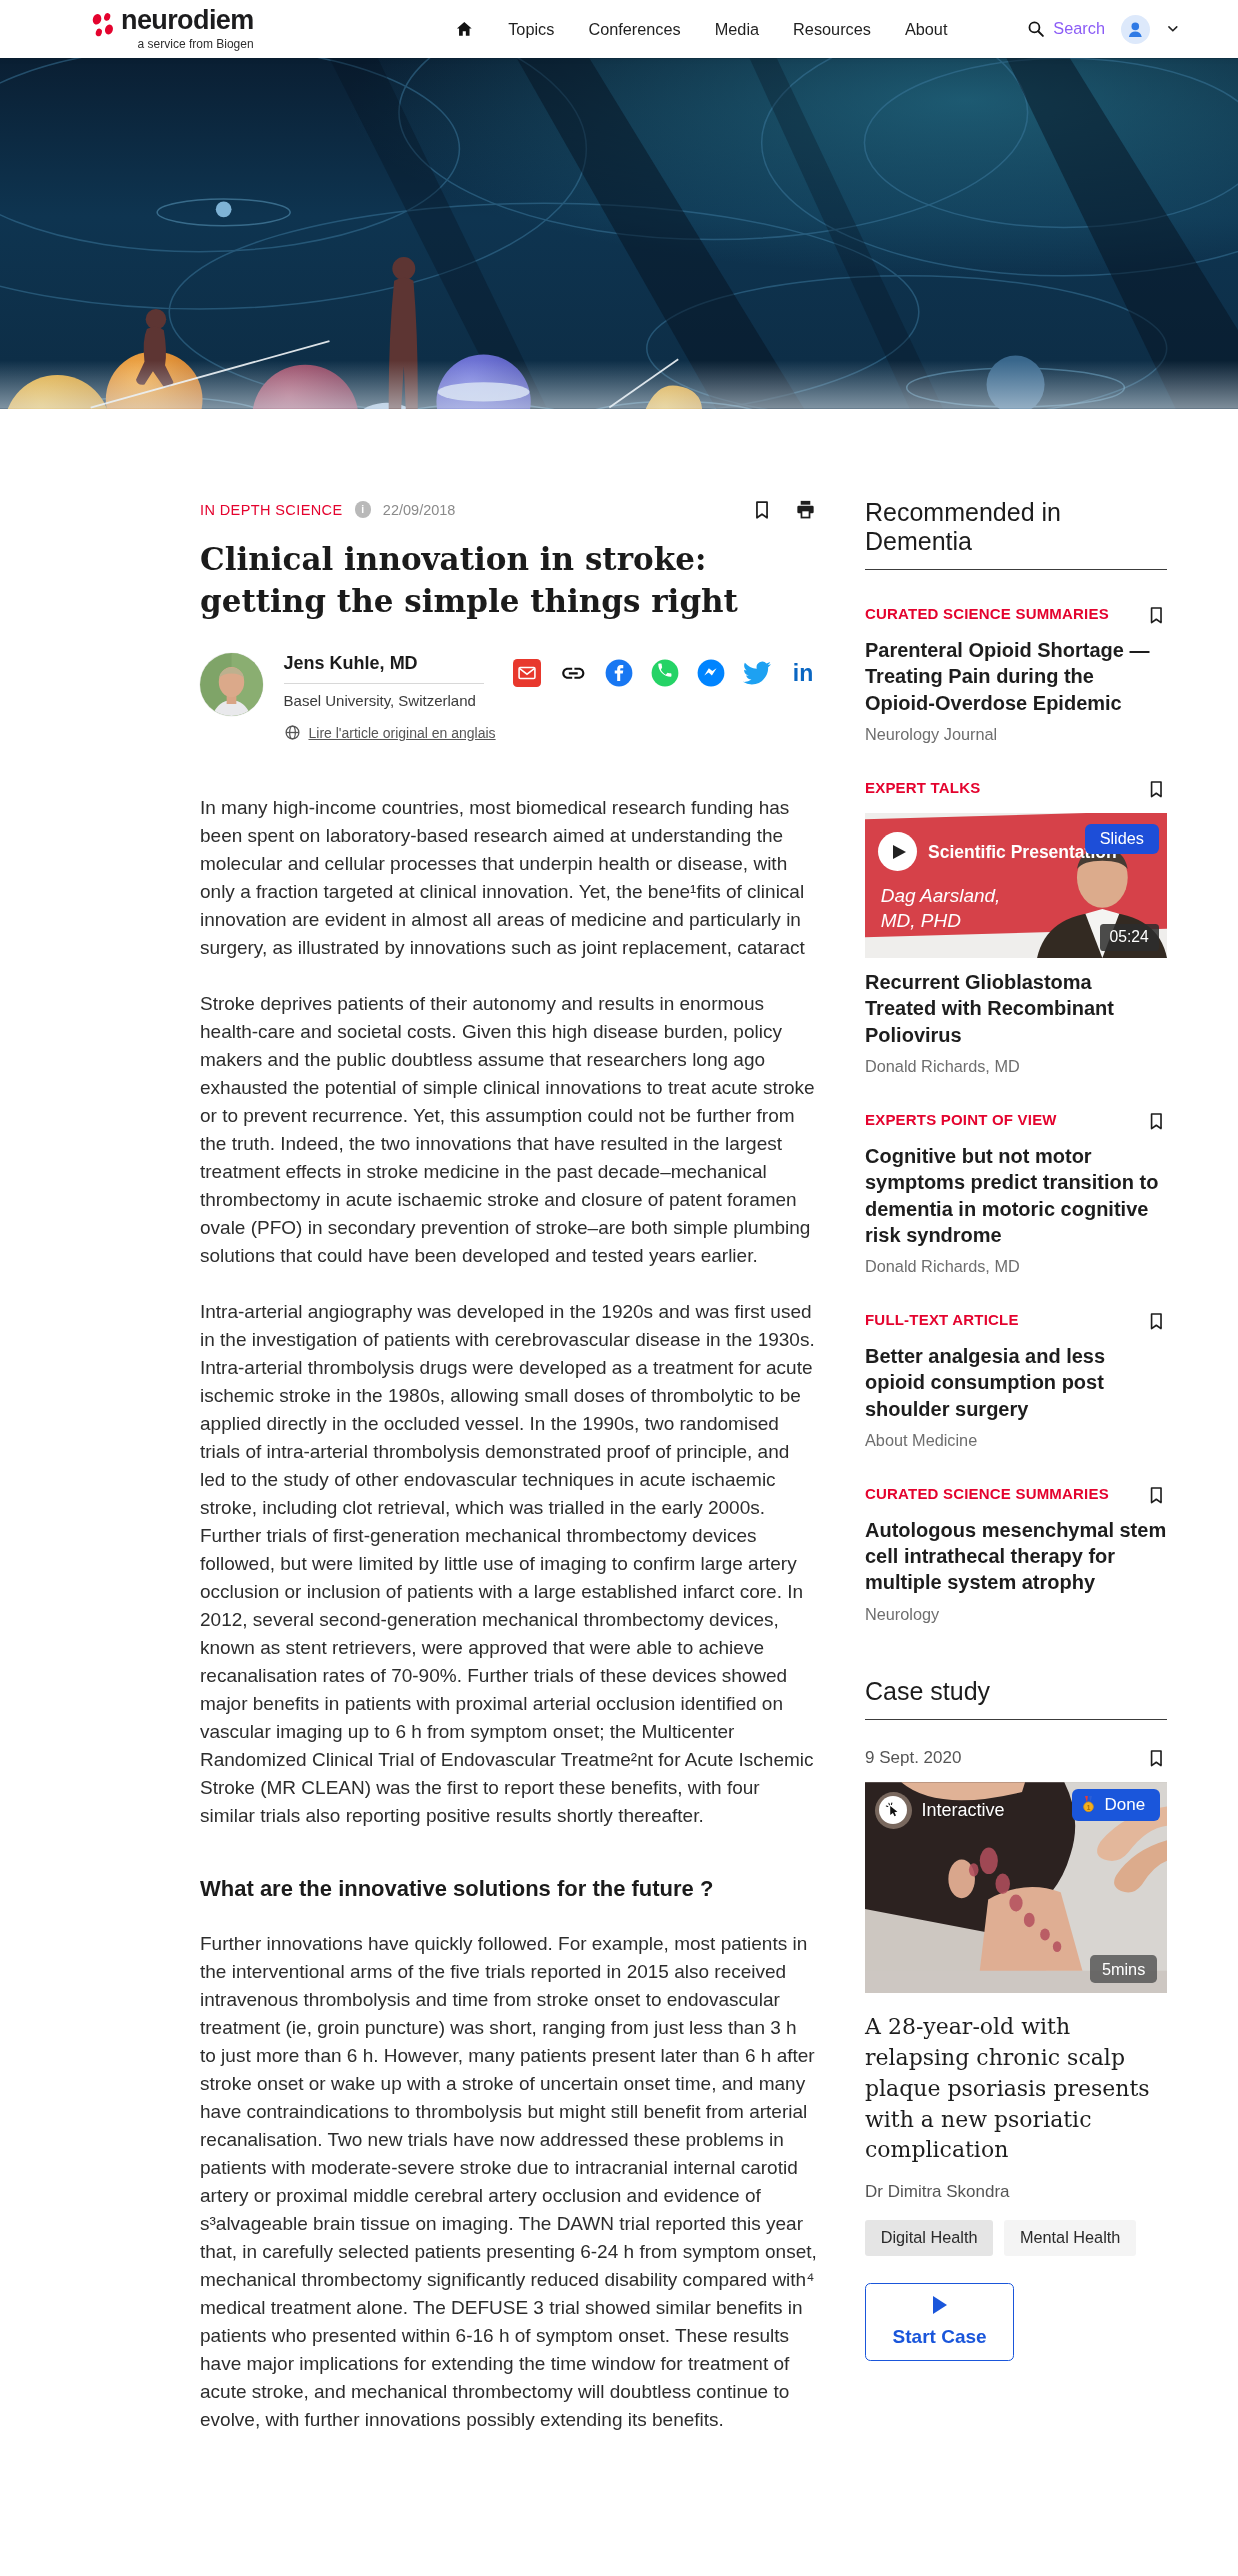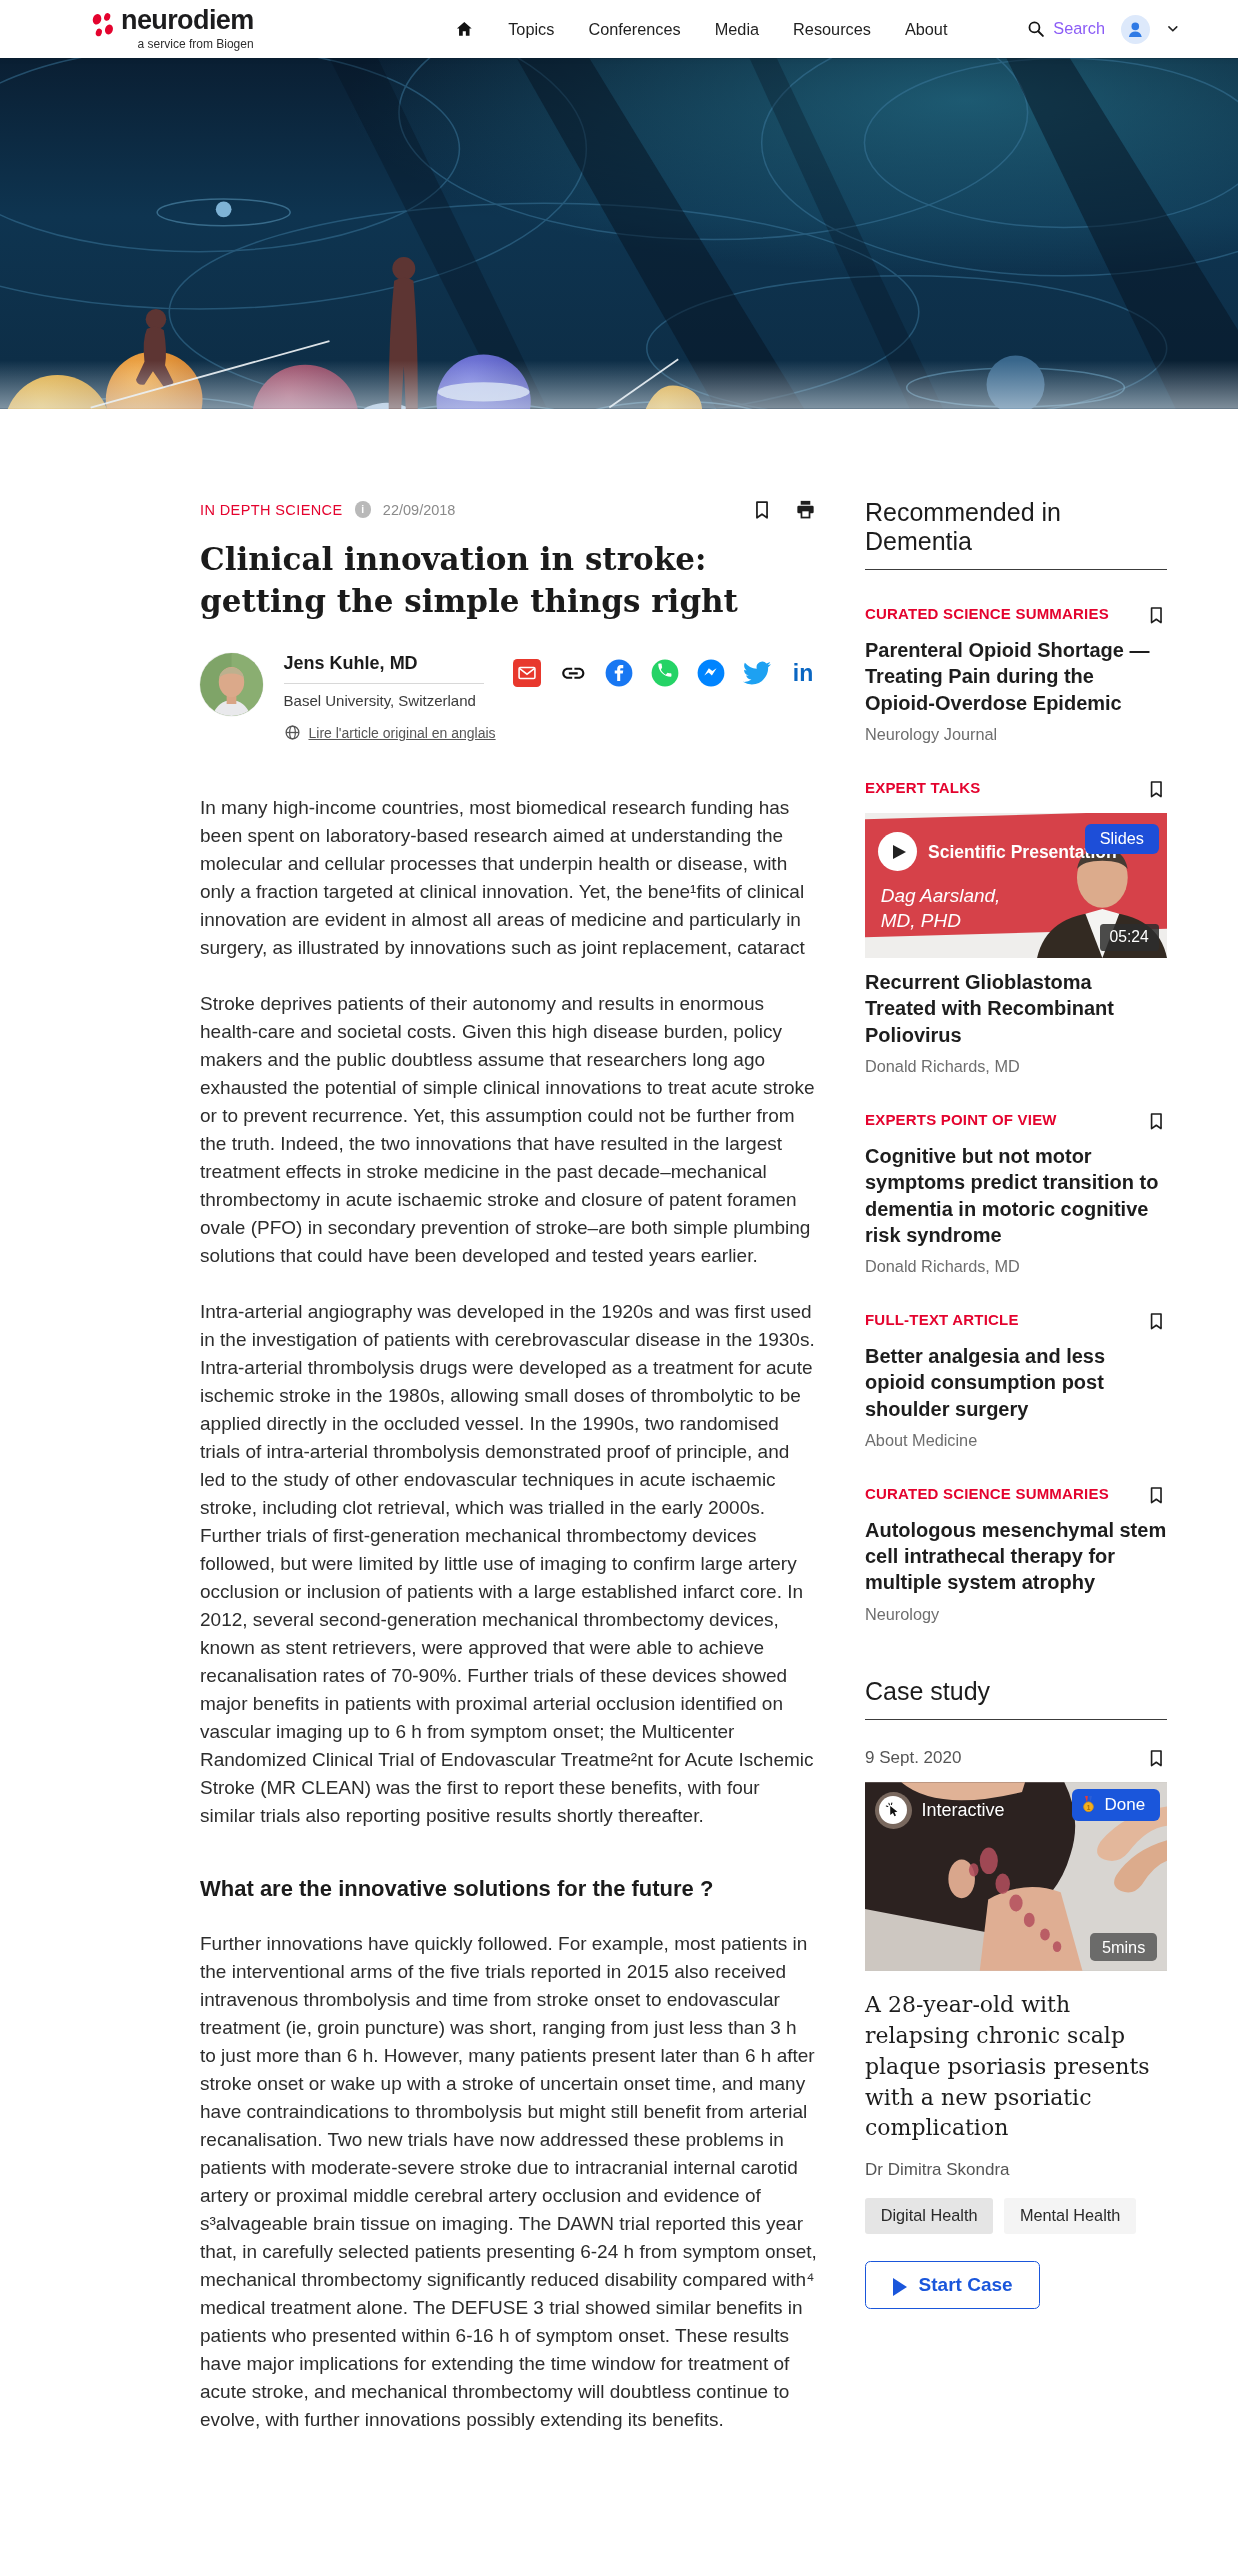--- a/index.html
+++ b/index.html
@@ -81,36 +81,36 @@
   .vslides { position:absolute; right:8.5px; top:11px; background:#1d4ed8; color:#fff; font-size:16.3px; font-weight:500;
              padding:5.4px 14.5px; border-radius:6px; }
   .vspeaker { position:absolute; left:15.7px; top:70px; color:#fff; font-style:italic; font-size:19px; line-height:1.32; }
   .vman { position:absolute; right:0; bottom:0; }
   .vtime { position:absolute; right:8.5px; bottom:7.3px; background:rgba(45,45,45,.85); color:#fff; font-size:15.7px;
            padding:4.2px 9.7px; border-radius:3.6px; }
 
   .case-h { margin-top:53px; }
   .case-date-row { margin-top:28px; display:flex; justify-content:space-between; align-items:center; }
   .case-date { font-size:17px; color:#555; }
-  .case-img { position:relative; margin-top:13.3px; height:189px; background:#cdc7c2; overflow:hidden; cursor:pointer; }
+  .case-img { position:relative; margin-top:13.3px; height:211px; background:#cdc7c2; overflow:hidden; cursor:pointer; }
   .ci-chip { position:absolute; left:9.7px; top:9.7px; display:flex; align-items:center; gap:9.7px; }
   .ci-ring { width:37px; height:37px; border-radius:50%; background:rgba(214,190,170,.45); display:flex; align-items:center; justify-content:center; }
   .ci-circle { width:28px; height:28px; border-radius:50%; background:#fff; display:flex; align-items:center; justify-content:center; }
   .ci-label { color:#fff; font-size:18px; text-shadow:0 0.6px 2.4px rgba(0,0,0,.45); }
   .ci-done { position:absolute; right:7.3px; top:7.3px; background:#1a56db; border-radius:6px; color:#fff; font-size:17px;
              display:flex; align-items:center; gap:7.3px; padding:6px 14.5px 6px 8.5px; cursor:pointer; }
   .ci-time { position:absolute; right:9.7px; bottom:9.7px; background:rgba(80,80,80,.8); color:#fff; font-size:16.3px;
              padding:4.8px 12px; border-radius:4.8px; }
   .case-title { font-family:"DejaVu Serif","Liberation Serif",serif; font-size:22px; line-height:1.4; color:#1d1d1d; margin-top:19.3px; cursor:pointer; }
   .case-author { font-size:17px; color:#555; margin-top:15.7px; }
   .tags { display:flex; gap:11px; margin-top:18px; }
   .tag { background:#e5e5e5; border-radius:3px; padding:8.5px 15.7px; font-size:16.3px; color:#2a2a2a; cursor:pointer; }
   .tag.light { background:#f4f4f4; }
-  .start-btn { margin-top:26.6px; display:inline-flex; align-items:flex-end; gap:12px; border:1.2px solid #1a56db;
-               border-radius:5.4px; padding:12px 26.6px; background:#fff; cursor:pointer; }
+  .start-btn { margin-top:26.6px; display:inline-flex; align-items:center; gap:12px; border:1.2px solid #1a56db;
+               border-radius:5.4px; padding:12px 26.6px; background:#fff; cursor:pointer;flex-direction:column; }
   .start-tri { width:0; height:0; border-left:14.5px solid #1a56db; border-top:9px solid transparent; border-bottom:9px solid transparent; }
   .start-label { color:#1a56db; font-weight:700; font-size:19px; }
 </style>
 </head>
 <body>
 
 <div class="page">
 
   <header class="topbar">
     <div class="logo">

